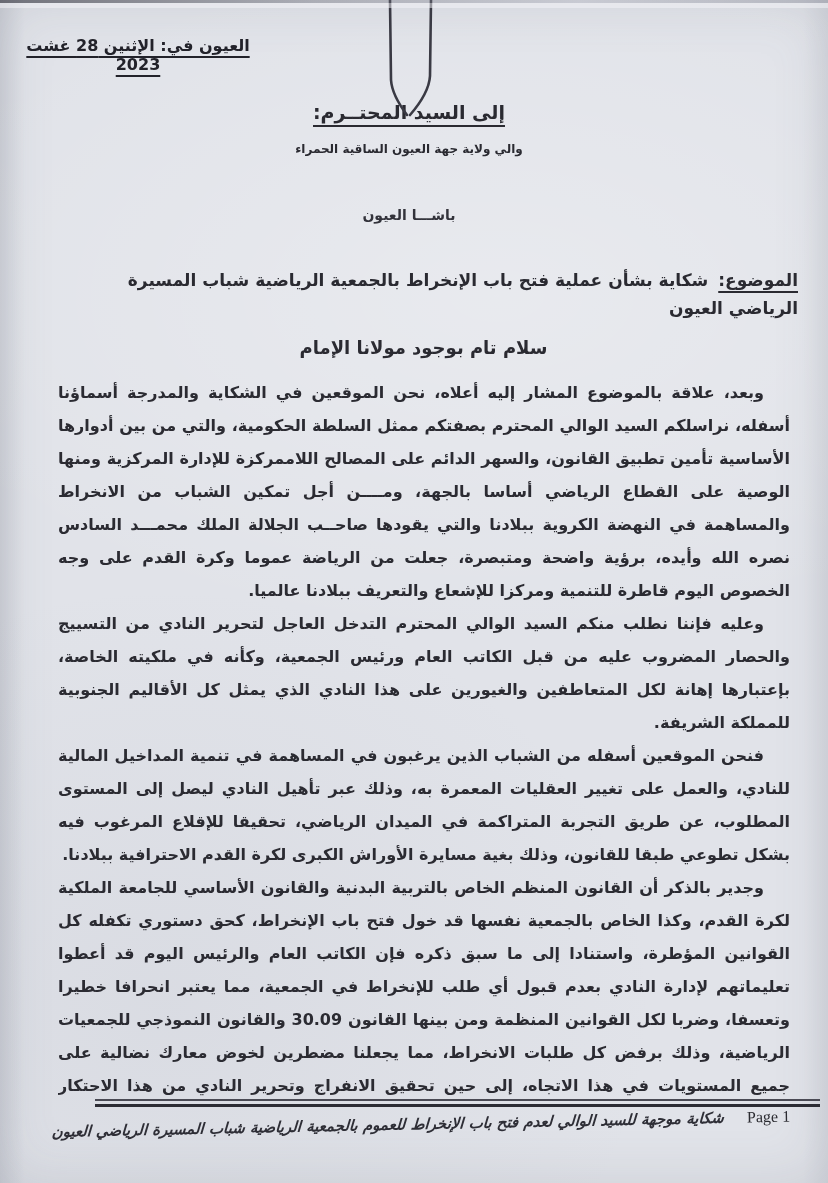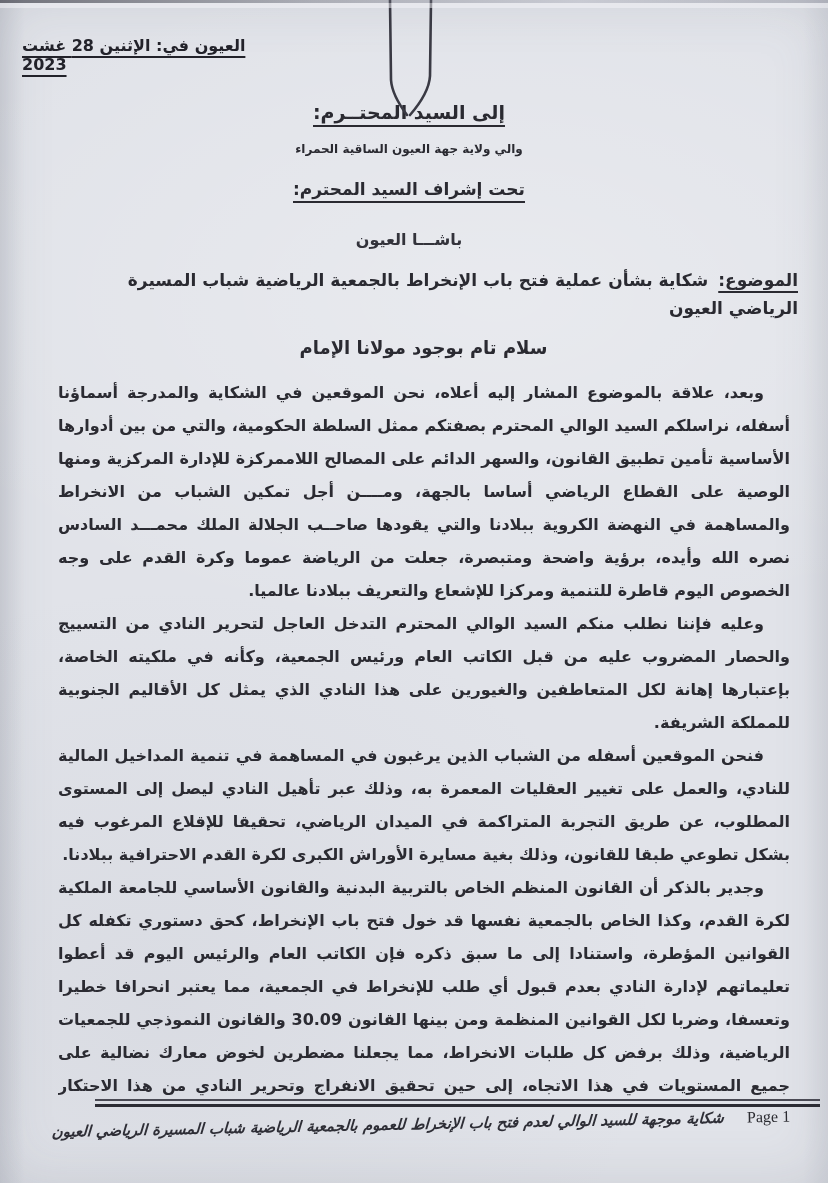--- a/index.html
+++ b/index.html
@@ -28,32 +28,32 @@
     content:"";position:absolute;top:3px;left:0;right:0;height:5px;
     background:rgba(245,246,250,0.5);z-index:5;
   }
 
   .rtl{direction:rtl;unicode-bidi:embed;}
 
   .pen-mark{position:absolute;left:378px;top:0;z-index:4;}
 
   .date-line{
     position:absolute;top:36px;left:22px;width:232px;
-    text-align:left;font-size:16px;font-weight:bold;color:#22222a;
+    text-align:center;font-size:16px;font-weight:bold;color:#22222a;
     text-decoration:underline;text-underline-offset:5px;text-decoration-thickness:1.5px;
   }
 
   .center-line{position:absolute;left:0;right:10px;text-align:center;}
   .h-to{top:101px;font-size:19px;font-weight:bold;}
   .h-to .inner, .h-sup .inner{
     text-decoration:underline;text-underline-offset:6px;text-decoration-thickness:1.6px;
   }
   .h-wali{top:142px;font-size:12px;font-weight:bold;}
   .h-sup{top:179px;font-size:17px;font-weight:bold;}
-  .h-basha{top:230px;font-size:16px;font-weight:bold;color:#33333b;}
+  .h-basha{top:207px;font-size:14px;font-weight:bold;color:#33333b;}
 
   .subject{
     position:absolute;top:266px;right:30px;left:58px;
     text-align:right;font-size:17px;font-weight:bold;line-height:28px;
   }
   .subject .lbl{
     text-decoration:underline;text-underline-offset:5px;text-decoration-thickness:1.6px;
   }
   .subject .txt{margin-right:4px;}
 
@@ -92,23 +92,20 @@
     <path d="M12,0 L13,80 Q14,95 29,115" fill="none" stroke="#3a3a44" stroke-width="2.6" stroke-linecap="round"></path>
     <path d="M53,0 L52,76 Q51,93 32,115" fill="none" stroke="#3a3a44" stroke-width="2.6" stroke-linecap="round"></path>
   </svg>
 
   <div class="date-line rtl">العيون في: الإثنين 28 غشت 2023</div>
 
   <div class="center-line h-to rtl">
     <span class="inner">إلى السيد المحتــرم:</span>
   </div>
   <div class="center-line h-wali rtl">والي ولاية جهة العيون الساقية الحمراء</div>
-  <div class="center-line h-sup rtl">
-    <span class="inner">تحت إشراف السيد المحترم:</span>
-  </div>
   <div class="center-line h-basha rtl">باشـــا العيون</div>
 
   <div class="subject rtl">
     <span class="lbl">الموضوع:</span>
     <span class="txt">شكاية بشأن عملية فتح باب الإنخراط بالجمعية الرياضية شباب المسيرة الرياضي العيون</span>
   </div>
 
   <div class="salutation rtl">سلام تام بوجود مولانا الإمام</div>
 
   <div class="body-text rtl">

